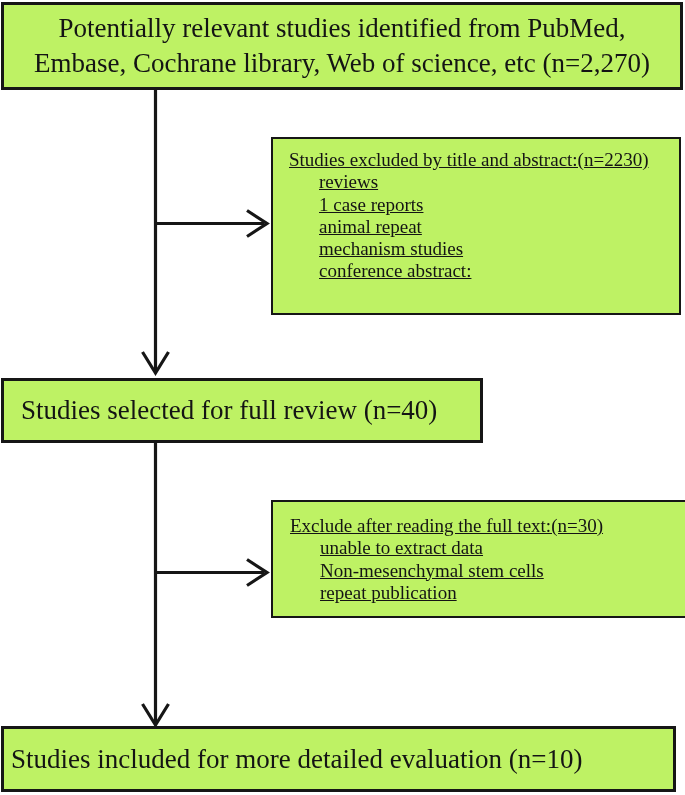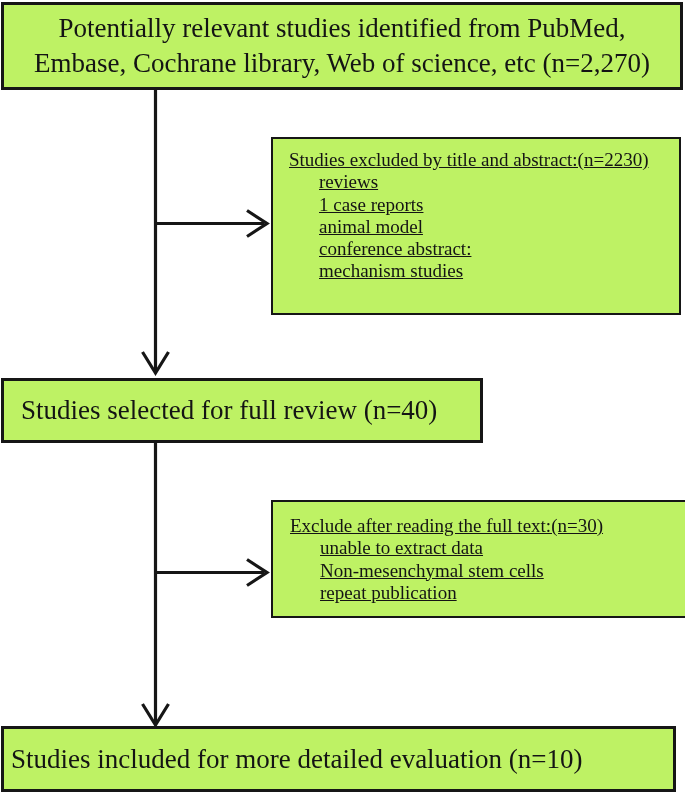--- a/index.html
+++ b/index.html
@@ -105,23 +105,23 @@
 
   <div class="box top-box">
     <div class="line">Potentially relevant studies identified from PubMed,</div>
     <div class="line">Embase, Cochrane library, Web of science, etc (n=2,270)</div>
   </div>
 
   <div class="box excl-box excl-box-1">
     <div class="excl-header">Studies excluded by title and abstract:(n=2230)</div>
     <div class="excl-item">reviews</div>
     <div class="excl-item">1 case reports</div>
-    <div class="excl-item">animal model</div>
+    <div class="excl-item">animal repeat</div>
+    <div class="excl-item">mechanism studies</div>
     <div class="excl-item">conference abstract:</div>
-    <div class="excl-item">mechanism studies</div>
   </div>
 
   <div class="box wide-box mid-box">
     <span class="nowrap">Studies selected for full review (n=40)</span>
   </div>
 
   <div class="box excl-box excl-box-2">
     <div class="excl-header">Exclude after reading the full text:(n=30)</div>
     <div class="excl-item">unable to extract data</div>
     <div class="excl-item">Non-mesenchymal stem cells</div>

